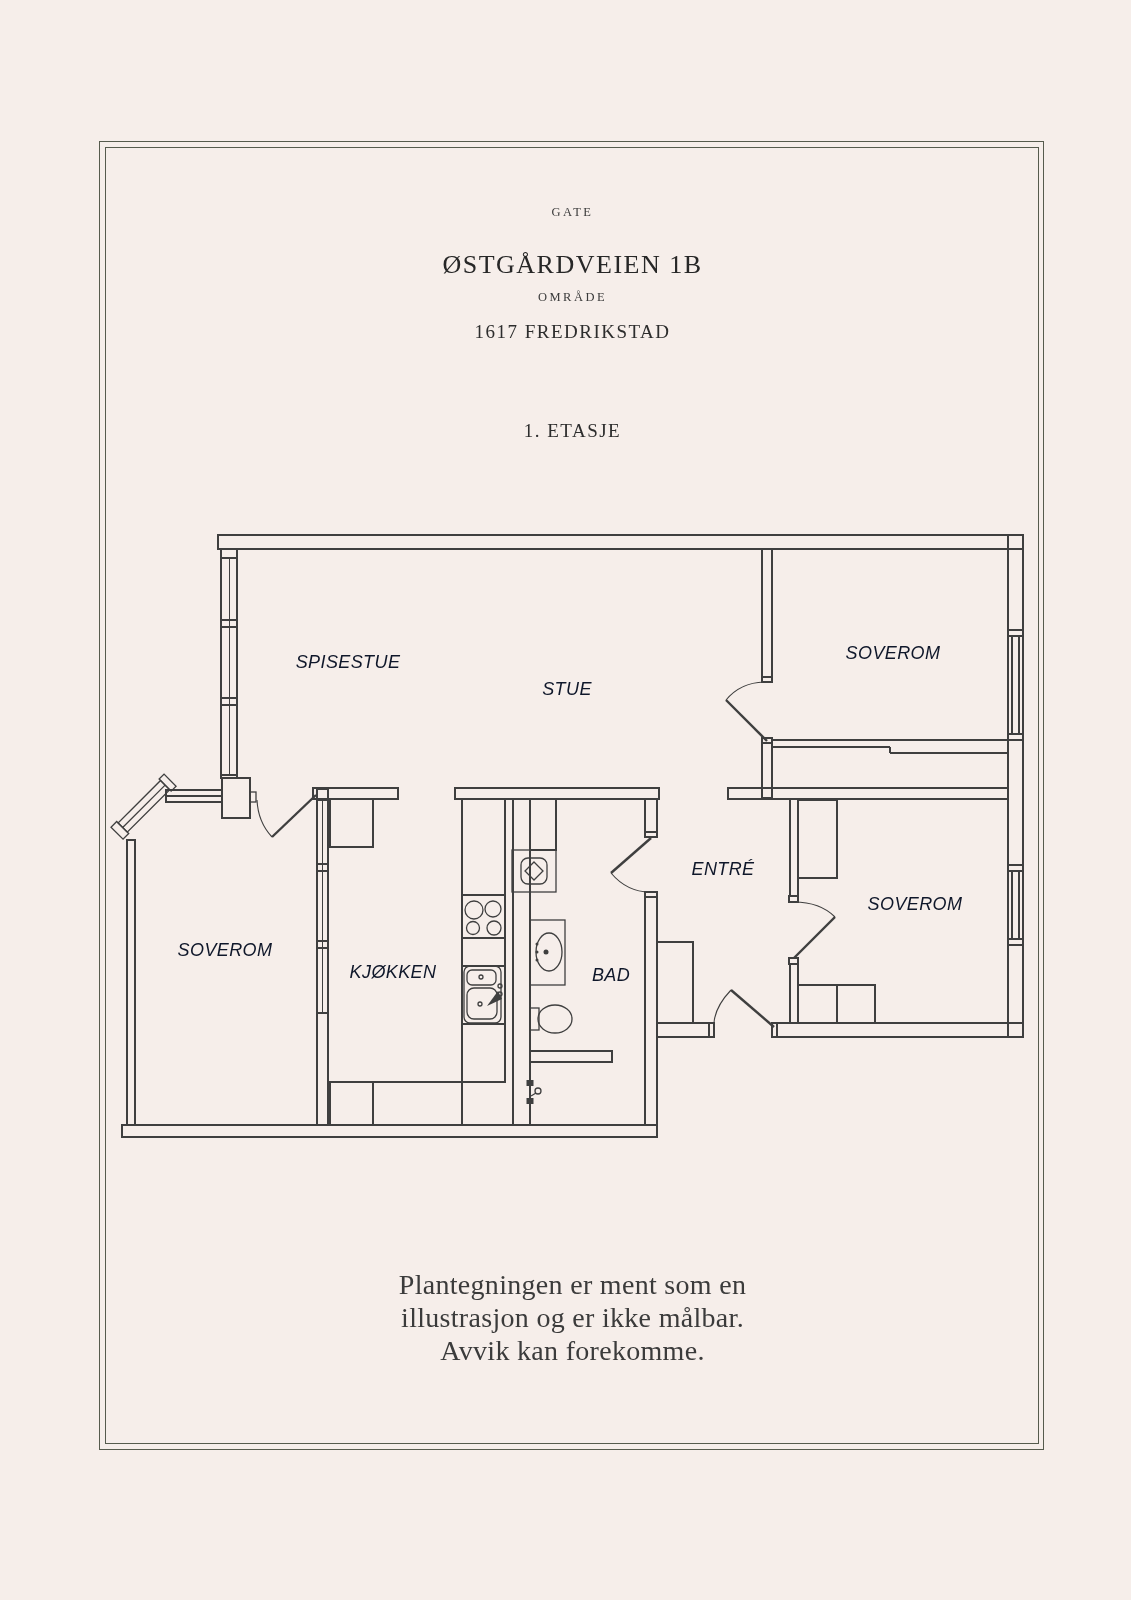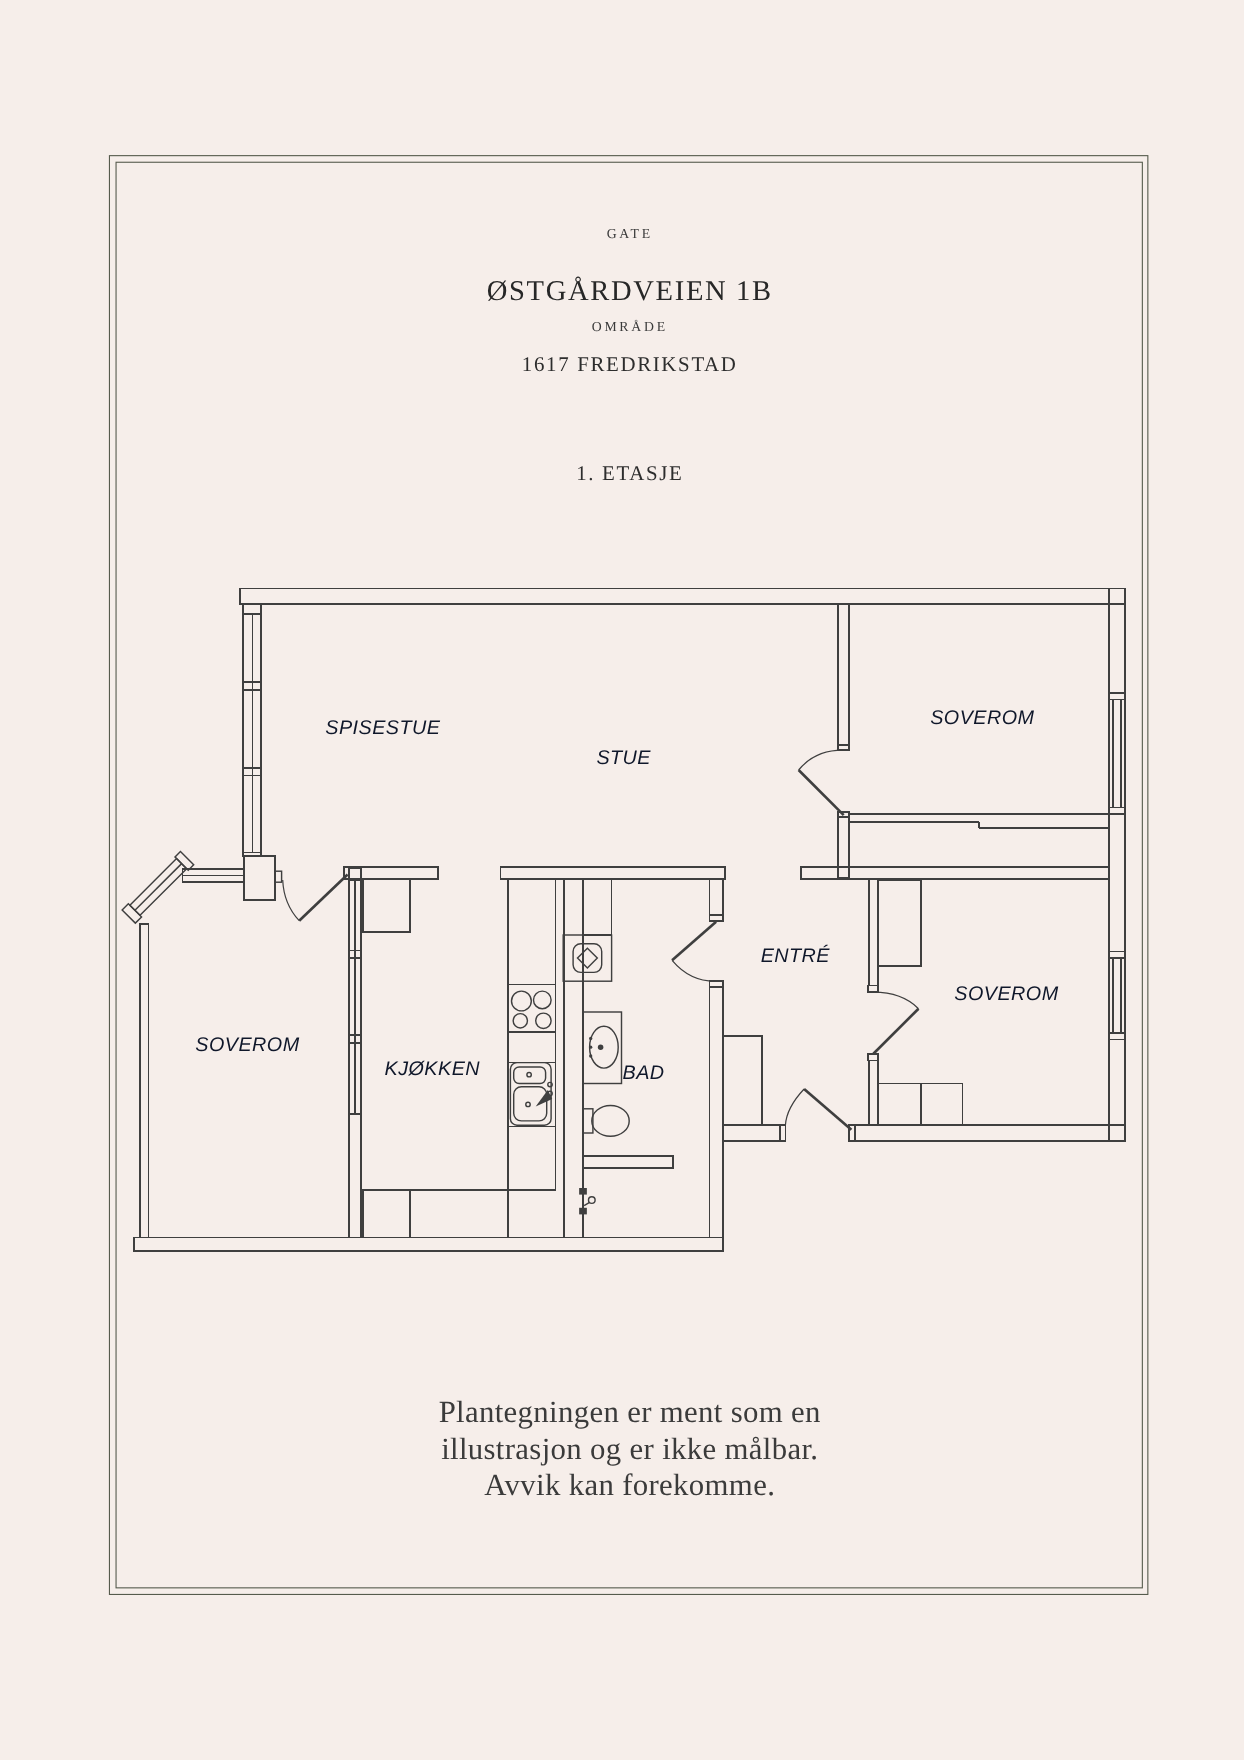--- a/index.html
+++ b/index.html
@@ -216,21 +216,21 @@
     <line class="leaf" x1="794" y1="958" x2="835" y2="917"></line>
     <path class="arc" d="M794,902 Q820,902 835,917"></path>
   </g>
 </svg>
 
 <div class="room-label" style="left:348px;top:662px;">SPISESTUE</div>
 <div class="room-label" style="left:567px;top:689px;">STUE</div>
 <div class="room-label" style="left:893px;top:653px;">SOVEROM</div>
 <div class="room-label" style="left:225px;top:950px;">SOVEROM</div>
 <div class="room-label" style="left:393px;top:972px;">KJØKKEN</div>
-<div class="room-label" style="left:585px;top:975px;">BAD</div>
+<div class="room-label" style="left:611px;top:975px;">BAD</div>
 <div class="room-label" style="left:723px;top:869px;">ENTRÉ</div>
 <div class="room-label" style="left:915px;top:904px;">SOVEROM</div>
 
 <div class="abs disclaimer">
   <div>Plantegningen er ment som en</div>
   <div>illustrasjon og er ikke målbar.</div>
   <div>Avvik kan forekomme.</div>
 </div>
 
 </body></html>

